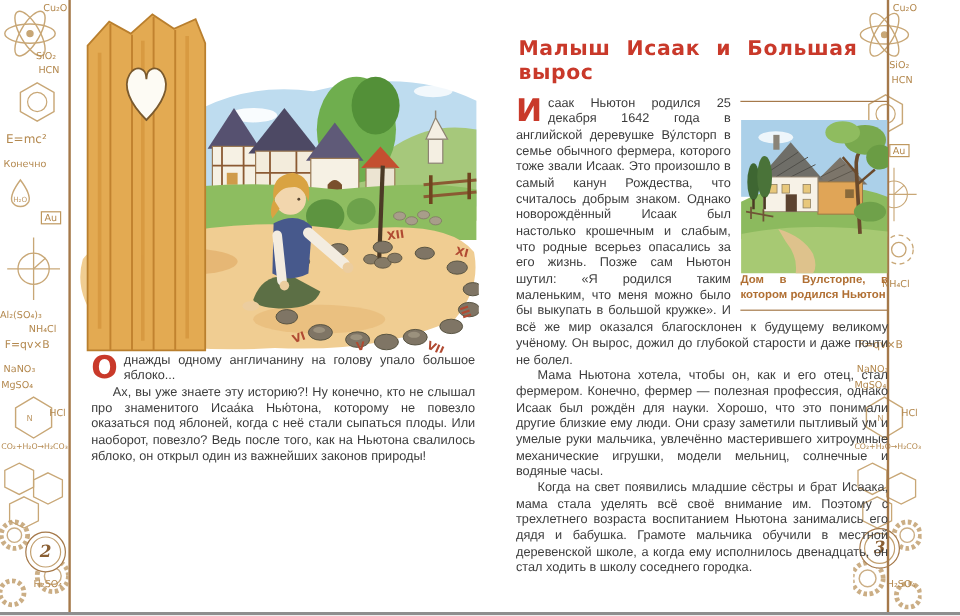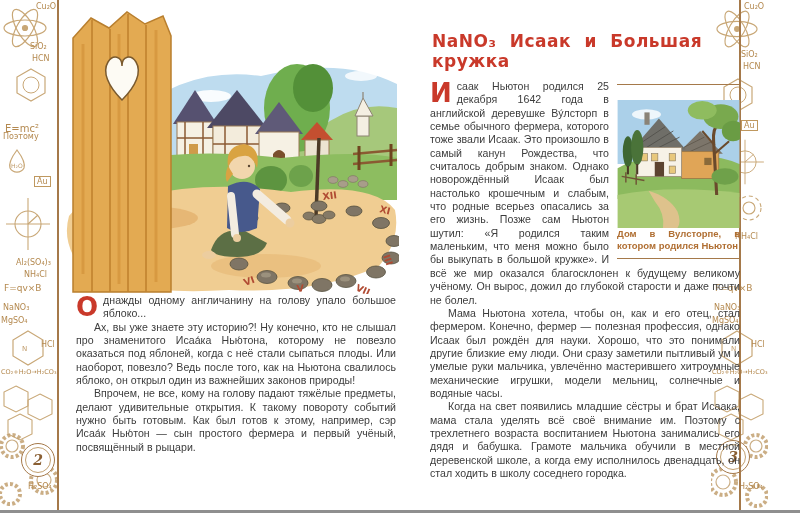--- a/index.html
+++ b/index.html
@@ -53,36 +53,36 @@
         <circle cx="24" cy="22" r="2.5" fill="#bf985f"></circle>
       </g>
     </svg>
     <span class="formula" style="left:36px;top:2px">Cu₂O</span>
     <span class="formula" style="left:30px;top:42px">SiO₂</span>
     <span class="formula" style="left:32px;top:54px">HCN</span>
     <svg class="doodle" style="left:14px;top:66px" width="34" height="38" viewBox="0 0 34 38">
       <polygon points="17,3 31,11 31,27 17,35 3,27 3,11" fill="none" stroke="#bf985f" stroke-width="1.2"></polygon>
       <circle cx="17" cy="19" r="8" fill="none" stroke="#bf985f" stroke-width="1"></circle>
     </svg>
-    <span class="formula" style="left:5px;top:124px;font-size:10px">E=mc²</span>
-    <span class="formula" style="left:3px;top:132px">Поэтому</span>
+    <span class="formula" style="left:5px;top:112px;font-size:10px">E=mc²</span>
+    <span class="formula" style="left:3px;top:132px">Конечно</span>
     <svg class="doodle" style="left:6px;top:148px" width="22" height="28" viewBox="0 0 22 28">
       <path d="M11 2 Q20 14 18 20 A8 8 0 0 1 4 20 Q2 14 11 2 Z" fill="none" stroke="#bf985f" stroke-width="1.2"></path>
       <text x="5" y="20" font-size="6" fill="#b4894f">H₂O</text>
     </svg>
     <span class="formula" style="left:34px;top:176px;border:1px solid #bf985f;padding:0 2px">Au</span>
     <svg class="doodle" style="left:5px;top:196px" width="46" height="56" viewBox="0 0 46 56">
       <g stroke="#bf985f" stroke-width="1.1" fill="none">
         <line x1="23" y1="2" x2="23" y2="54"></line>
           <line x1="1" y1="28" x2="45" y2="28"></line>
         <circle cx="23" cy="28" r="13"></circle>
         <line x1="23" y1="28" x2="33" y2="19"></line>
       </g>
     </svg>
-    <span class="formula" style="left:16px;top:258px">Al₂(SO₄)₃</span>
+    <span class="formula" style="left:0;top:258px">Al₂(SO₄)₃</span>
     <span class="formula" style="left:24px;top:270px">NH₄Cl</span>
     <span class="formula" style="left:4px;top:284px;font-size:9px">F=qv×B</span>
     <span class="formula" style="left:3px;top:303px">NaNO₃</span>
     <span class="formula" style="left:1px;top:316px">MgSO₄</span>
     <svg class="doodle" style="left:8px;top:327px" width="40" height="40" viewBox="0 0 40 40">
       <polygon points="20,4 35,13 35,29 20,38 5,29 5,13" fill="none" stroke="#bf985f" stroke-width="1.2"></polygon>
       <text x="14" y="24" font-size="7" fill="#b4894f">N</text>
     </svg>
     <span class="formula" style="left:41px;top:340px">HCl</span>
     <span class="formula" style="left:1px;top:368px;font-size:6.5px">CO₂+H₂O→H₂CO₃</span>
@@ -307,26 +307,25 @@
         <path d="M167 162 Q163 172 166 178 L172 170 Z" fill="#d9a342"></path>
         <circle cx="188" cy="162" r="1.2" fill="#5a4632"></circle>
       </svg>
     </div>
 
     <div class="left-text body-copy">
       <p>
         <span class="dropcap">О</span><span>днажды одному англичанину на голову упало большое яблоко...</span>
       </p>
       <p class="para-indent">Ах, вы уже знаете эту историю?! Ну конечно, кто не слышал про знаменитого Исаа́ка Нью́тона, которому не повезло оказаться под яблоней, когда с неё стали сыпаться плоды. Или наоборот, повезло? Ведь после того, как на Ньютона свалилось яблоко, он открыл один из важнейших законов природы!</p>
-      <p class="para-indent">Впрочем, не все, кому на голову падают тяжёлые предметы, делают удивительные открытия. К такому повороту событий нужно быть готовым. Как был готов к этому, например, сэр Исаа́к Нью́тон — сын простого фермера и первый учёный, посвящённый в рыцари.</p>
     </div>
   </div>
 
   <div class="page-right">
-    <h1 class="chapter-title">NaNO₃ Исаак и Большая кружка</h1>
+    <h1 class="chapter-title">Малыш Исаак и Большая вырос</h1>
 
     <div class="body-copy">
       <aside class="image-box">
         <svg width="123" height="128" viewBox="0 0 118 124">
           <rect x="0" y="0" width="118" height="62" fill="#abd0e9"></rect>
           <ellipse cx="28" cy="14" rx="14" ry="5" fill="#ffffff" opacity=".8"></ellipse>
           <path d="M0 66 Q25 52 55 58 Q90 50 118 62 L118 94 Q60 84 0 96 Z" fill="#8cba5e"></path>
           <path d="M0 92 Q50 82 118 90 L118 124 L0 124 Z" fill="#a7c973"></path>
           <path d="M30 88 Q50 94 58 108 Q62 118 58 124 L44 124 Q46 110 36 98 Z" fill="#dec28c"></path>
 

